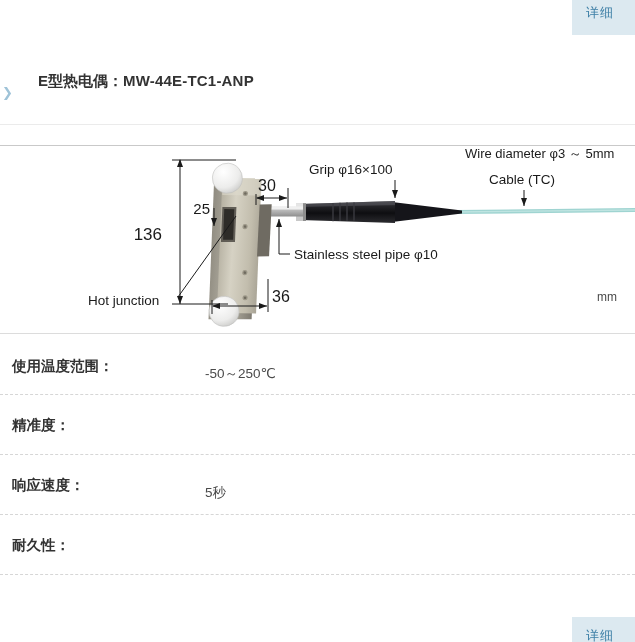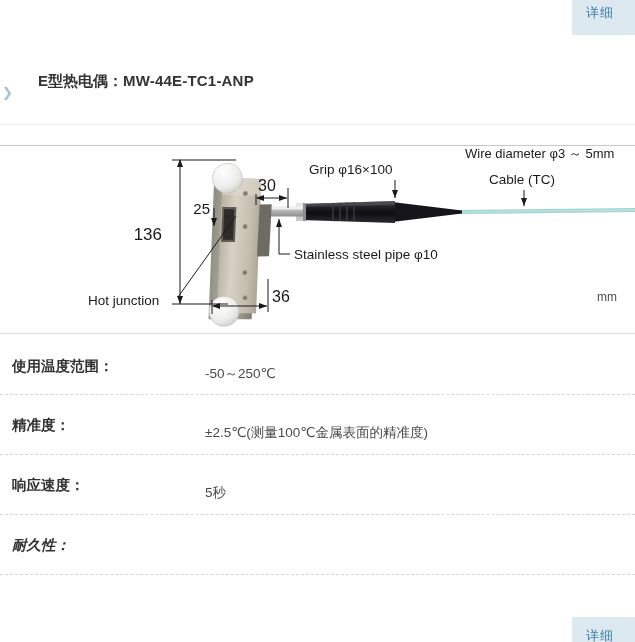--- a/index.html
+++ b/index.html
@@ -233,30 +233,29 @@
 <div class="hr-solid" style="top:333px;background:#dcdcdc;"></div>
 
 <div class="spec-row" style="top:340px;">
   <div class="spec-label">使用温度范围：</div>
   <div class="spec-value">-50～250℃</div>
 </div>
 <div class="hr-dotted" style="top:394px;"></div>
 
 <div class="spec-row" style="top:399px;text-decoration:underline;">
   <div class="spec-label">精准度：</div>
-  <div class="spec-value">±2.5℃(测量100℃金属表面的精准度)</div>
 </div>
 <div class="hr-dotted" style="top:454px;"></div>
 
 <div class="spec-row" style="top:459px;">
   <div class="spec-label">响应速度：</div>
   <div class="spec-value">5秒</div>
 </div>
 <div class="hr-dotted" style="top:514px;"></div>
 
-<div class="spec-row" style="top:519px;font-style:italic;">
+<div class="spec-row" style="top:519px;">
   <div class="spec-label">耐久性：</div>
 </div>
 <div class="hr-dotted" style="top:574px;"></div>
 
 <div class="side-tab bottom">
   <span>详细</span>
 </div>
 
 </body></html>

